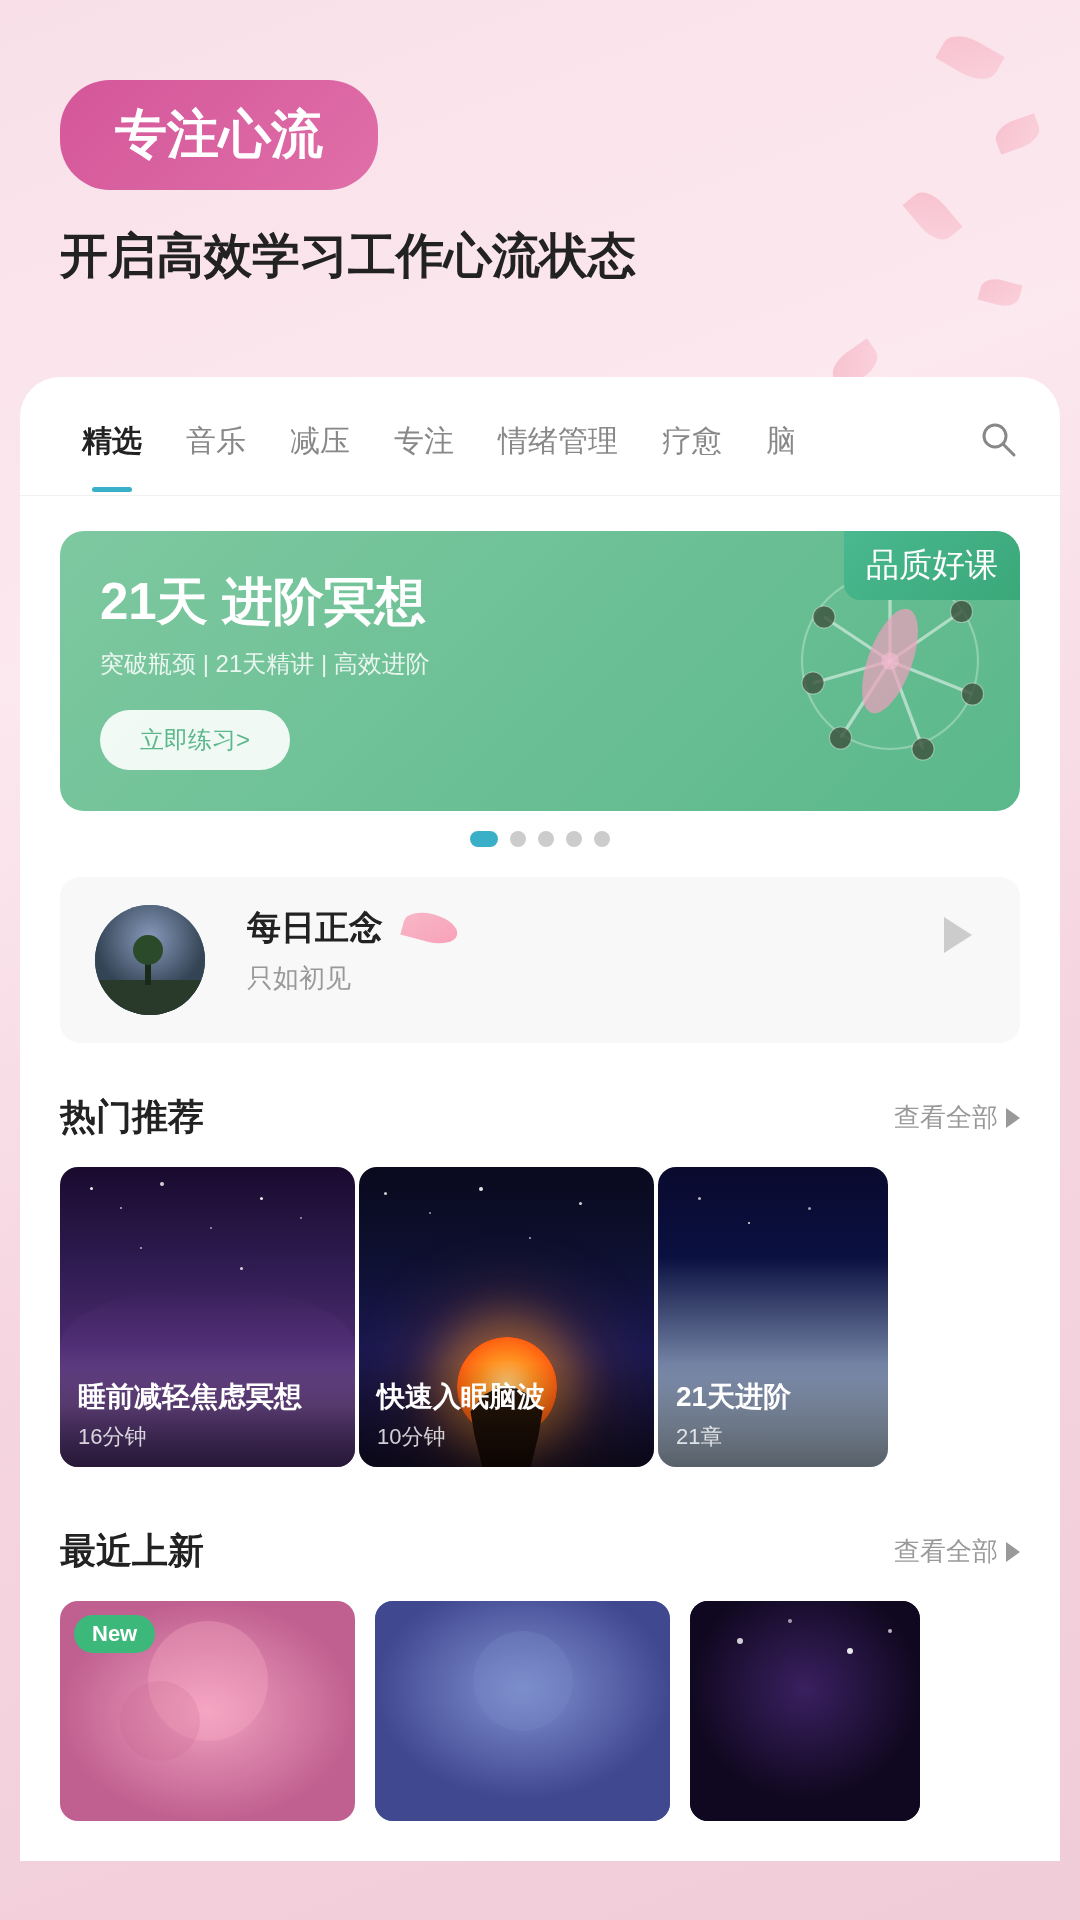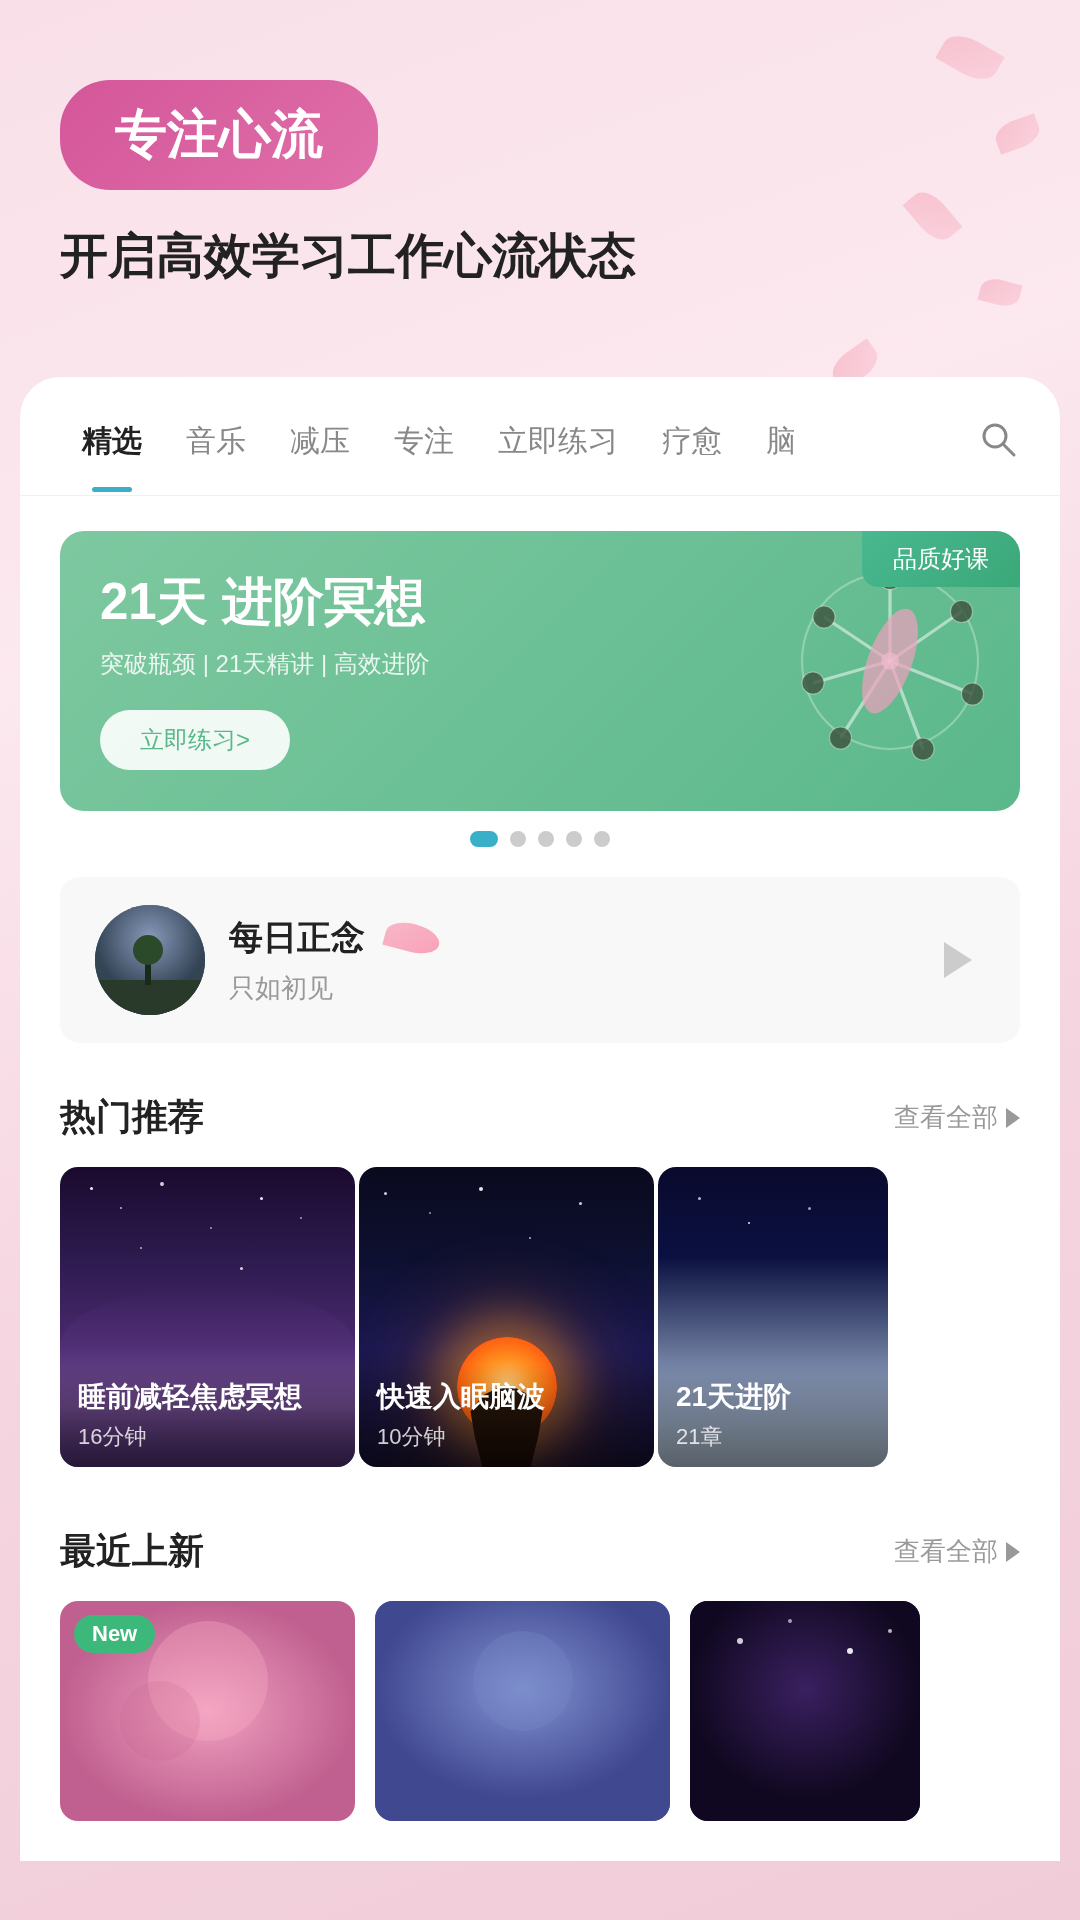--- a/index.html
+++ b/index.html
@@ -115,22 +115,22 @@
       padding: 40px 40px;
       position: relative;
       z-index: 2;
     }
     .banner-badge {
       position: absolute;
       top: 0;
       right: 0;
       background: linear-gradient(135deg, #4ab890, #3aa878);
       color: white;
-      font-size: 24px;
-      padding: 12px 31px;
+      font-size: 33px;
+      padding: 12px 22px;
       border-radius: 0 24px 0 16px;
     }
     .banner-title {
       font-size: 51px;
       font-weight: bold;
       color: white;
       margin-bottom: 15px;
       line-height: 1.2;
     }
     .banner-desc {
@@ -175,22 +175,21 @@
       border-radius: 8px;
     }
 
     
     .daily-card {
       margin: 30px 40px 0 40px;
       background: #f8f8f8;
       border-radius: 20px;
       padding: 28px 35px;
       display: flex;
-      align-items: center;
-      gap: 24px;
+      gap: 42px;
     }
     .daily-avatar {
       width: 110px;
       height: 110px;
       border-radius: 50%;
       background: linear-gradient(135deg, #8899aa, #778899);
       overflow: hidden;
       flex-shrink: 0;
       display: flex;
       align-items: center;
@@ -433,21 +432,21 @@
   <div class="hero-subtitle">开启高效学习工作心流状态</div>
 </div>
 
 <div class="main-card">
 
   <div class="category-tabs">
     <div class="tab-item active">精选</div>
     <div class="tab-item">音乐</div>
     <div class="tab-item">减压</div>
     <div class="tab-item">专注</div>
-    <div class="tab-item">立即练习</div>
+    <div class="tab-item">情绪管理</div>
     <div class="tab-item">疗愈</div>
     <div class="tab-item">脑</div>
     <div class="tab-search">
       <svg class="search-icon-svg" viewBox="0 0 44 44" fill="none">
         <circle cx="19" cy="19" r="11" stroke="#888" stroke-width="3"></circle>
         <line x1="27" y1="27" x2="38" y2="38" stroke="#888" stroke-width="3" stroke-linecap="round"></line>
       </svg>
     </div>
   </div>
 

